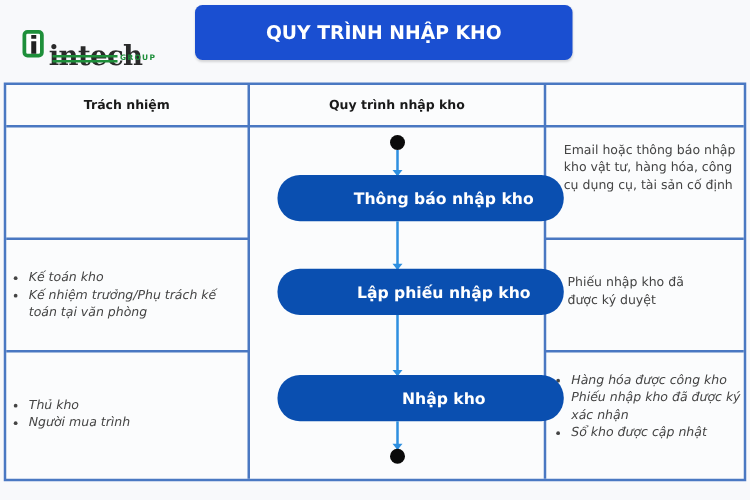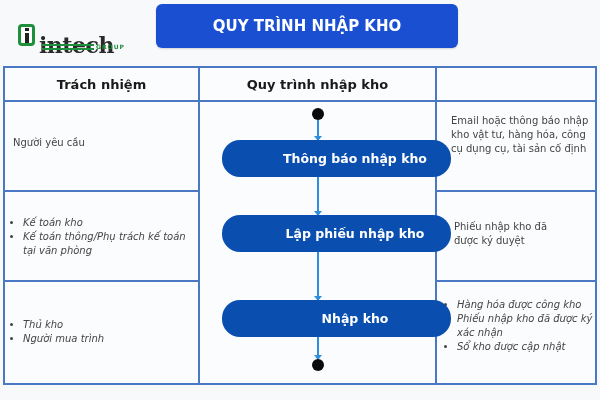--- a/index.html
+++ b/index.html
@@ -44,21 +44,21 @@
 
   .grid {
     position: absolute; left: 3px; top: 66px; width: 594px; height: 319px;
     border: 2px solid #4a78c2; box-sizing: border-box; background: #fbfcfd;
   }
   .vline { position: absolute; top: 0; bottom: 0; width: 2px; background: #4a78c2; }
   .hline { position: absolute; height: 2px; background: #4a78c2; }
 
   .hdr {
     position: absolute; top: 0; height: 32px; display: flex; align-items: center; justify-content: center;
-    font-weight: bold; font-size: 13px; color: #1a1a1a;
+    font-weight: bold; font-size: 10px; color: #1a1a1a;
   }
   .cell-text { position: absolute; font-size: 10px; line-height: 14px; color: #444; }
   .cell-text ul { margin: 0; padding-left: 14px; }
   .cell-text li { margin: 0; font-style: italic; }
 
   .flow-box {
     position: absolute; left: 222px; width: 192px; height: 37px;
     background: #0a4fb0; border-radius: 18px; color: #fff; font-weight: bold; font-size: 12.5px;
     display: flex; align-items: center; justify-content: center; padding-left: 37px;
   }
@@ -89,25 +89,24 @@
   <div class="vline" style="left:430px"></div>
   <div class="hline" style="left:0;right:0;top:32px"></div>
   <div class="hline" style="left:0;width:194px;top:122px"></div>
   <div class="hline" style="left:0;width:194px;top:212px"></div>
   <div class="hline" style="left:431px;right:0;top:122px"></div>
   <div class="hline" style="left:431px;right:0;top:212px"></div>
 
   <div class="hdr" style="left:0;width:193px">Trách nhiệm</div>
   <div class="hdr" style="left:195px;width:235px">Quy trình nhập kho</div>
 
-  <div class="cell-text" style="left:8px;top:68px;width:180px">Người yêu cầu</div>
   <div class="cell-text" style="left:4px;top:148px;width:188px">
     <ul>
       <li>Kế toán kho</li>
-      <li>Kế toán thông/Phụ trách kế toán tại văn phòng</li>
+      <li>Kế nhiệm trưởng/Phụ trách kế toán tại văn phòng</li>
     </ul>
   </div>
   <div class="cell-text" style="left:4px;top:250px;width:188px">
     <ul>
       <li>Thủ kho</li>
       <li>Người mua trình</li>
     </ul>
   </div>
 
   <div class="cell-text" style="left:446px;top:46px;width:140px">Email hoặc thông báo nhập kho vật tư, hàng hóa, công cụ dụng cụ, tài sản cố định</div>

